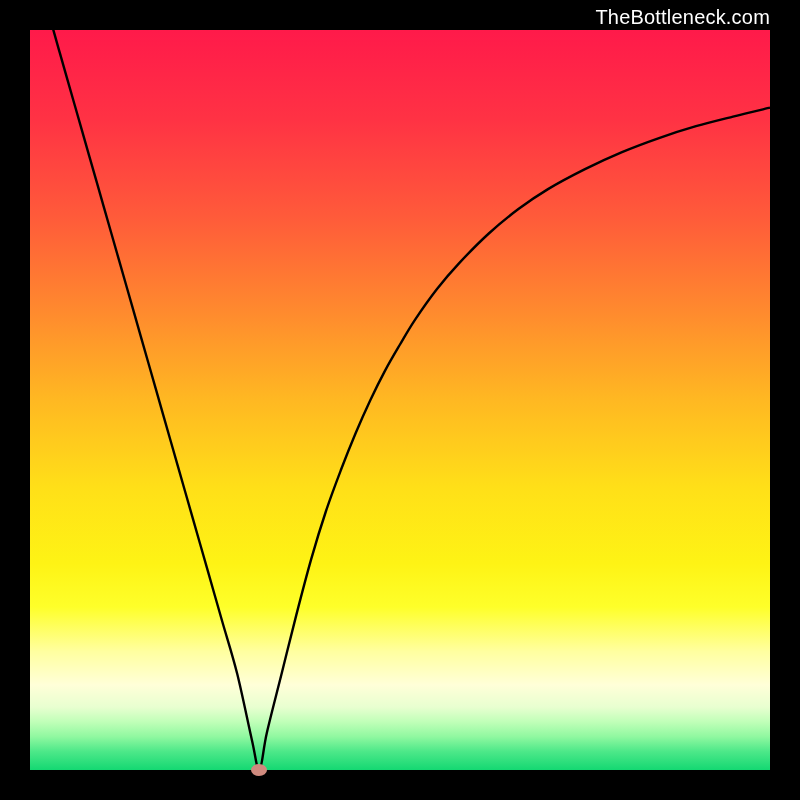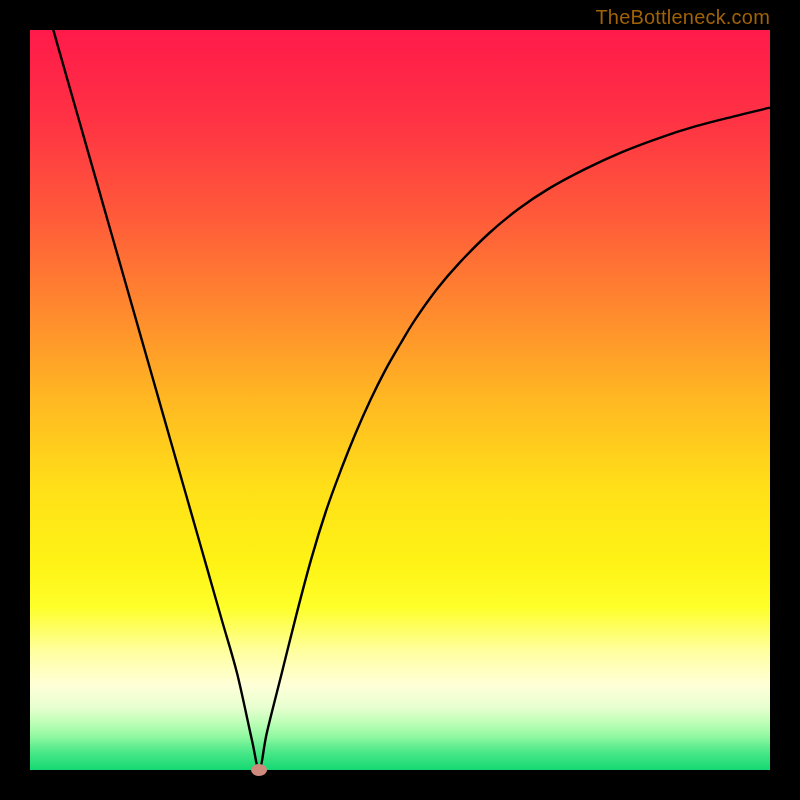--- a/index.html
+++ b/index.html
@@ -28,21 +28,21 @@
     position: absolute;
     left: 0;
     top: 0;
     width: 100%;
     height: 100%;
   }
   .attribution {
     position: absolute;
     top: 6px;
     right: 30px;
-    color: #a16207;
+    color: #ffffff;
     font-size: 20px;
     font-weight: 500;
     letter-spacing: 0.2px;
   }
   svg.curve {
     position: absolute;
     left: 0;
     top: 0;
     width: 100%;
     height: 100%;

